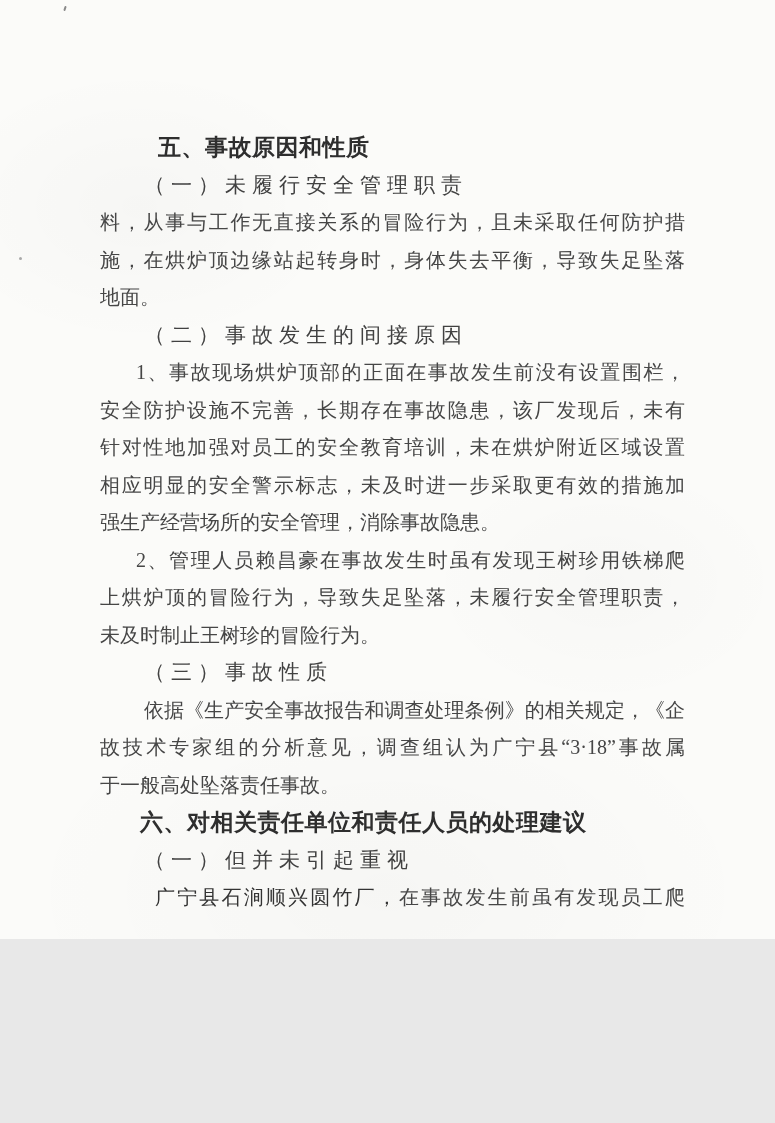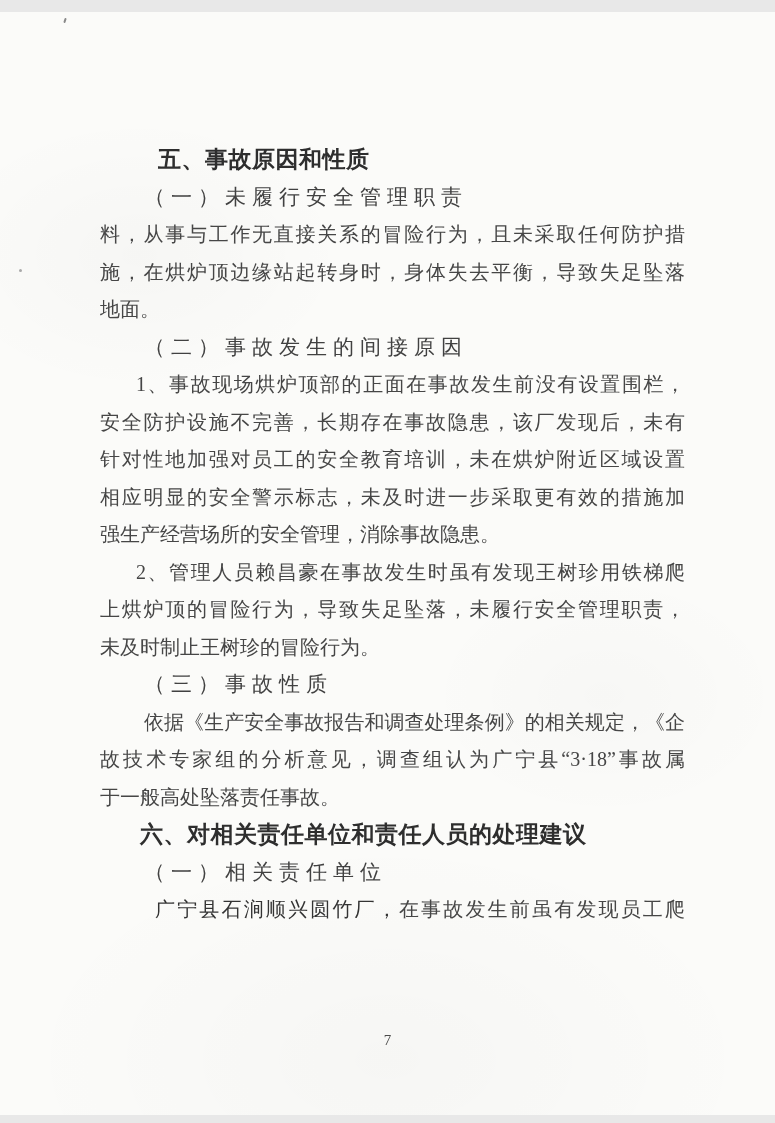--- a/index.html
+++ b/index.html
@@ -3,22 +3,22 @@
 <meta charset="utf-8">
 <style>
   html, body {
     margin: 0;
     padding: 0;
     background: #e8e8e8;
   }
   .page {
     position: relative;
     width: 775px;
-    height: 1103px;
-    margin: 12px auto;
+    height: 939px;
+    margin: 0 auto;
     background:
       radial-gradient(ellipse 300px 200px at 18% 22%, rgba(0,0,0,0.018), transparent 70%),
       radial-gradient(ellipse 260px 180px at 78% 62%, rgba(0,0,0,0.015), transparent 70%),
       radial-gradient(ellipse 500px 300px at 50% 95%, rgba(0,0,0,0.02), transparent 75%),
       #fbfbf9;
     overflow: hidden;
     font-family: "Liberation Serif", "DejaVu Serif", serif;
   }
   .content {
     position: absolute;
@@ -123,21 +123,21 @@
     <div class="line end">未及时制止王树珍的冒险行为。</div>
 
     <div class="line sub">（三）事故性质</div>
 
     <div class="line first">依据《生产安全事故报告和调查处理条例》的相关规定，《企</div>
     <div class="line">故技术专家组的分析意见，调查组认为广宁县“3·18”事故属</div>
     <div class="line end">于一般高处坠落责任事故。</div>
 
     <div class="line h1 six">六、对相关责任单位和责任人员的处理建议</div>
 
-    <div class="line sub">（一）相关责任单位</div>
+    <div class="line sub">（一）但并未引起重视</div>
 
     <div class="line first-bold"><span class="bold-lead">广宁县石涧顺兴圆竹厂，</span><span>在事故发生前虽有发现员工爬</span></div>
 
   </div>
 
   <div class="page-num">7</div>
 
 </div>
 
 </body></html>

